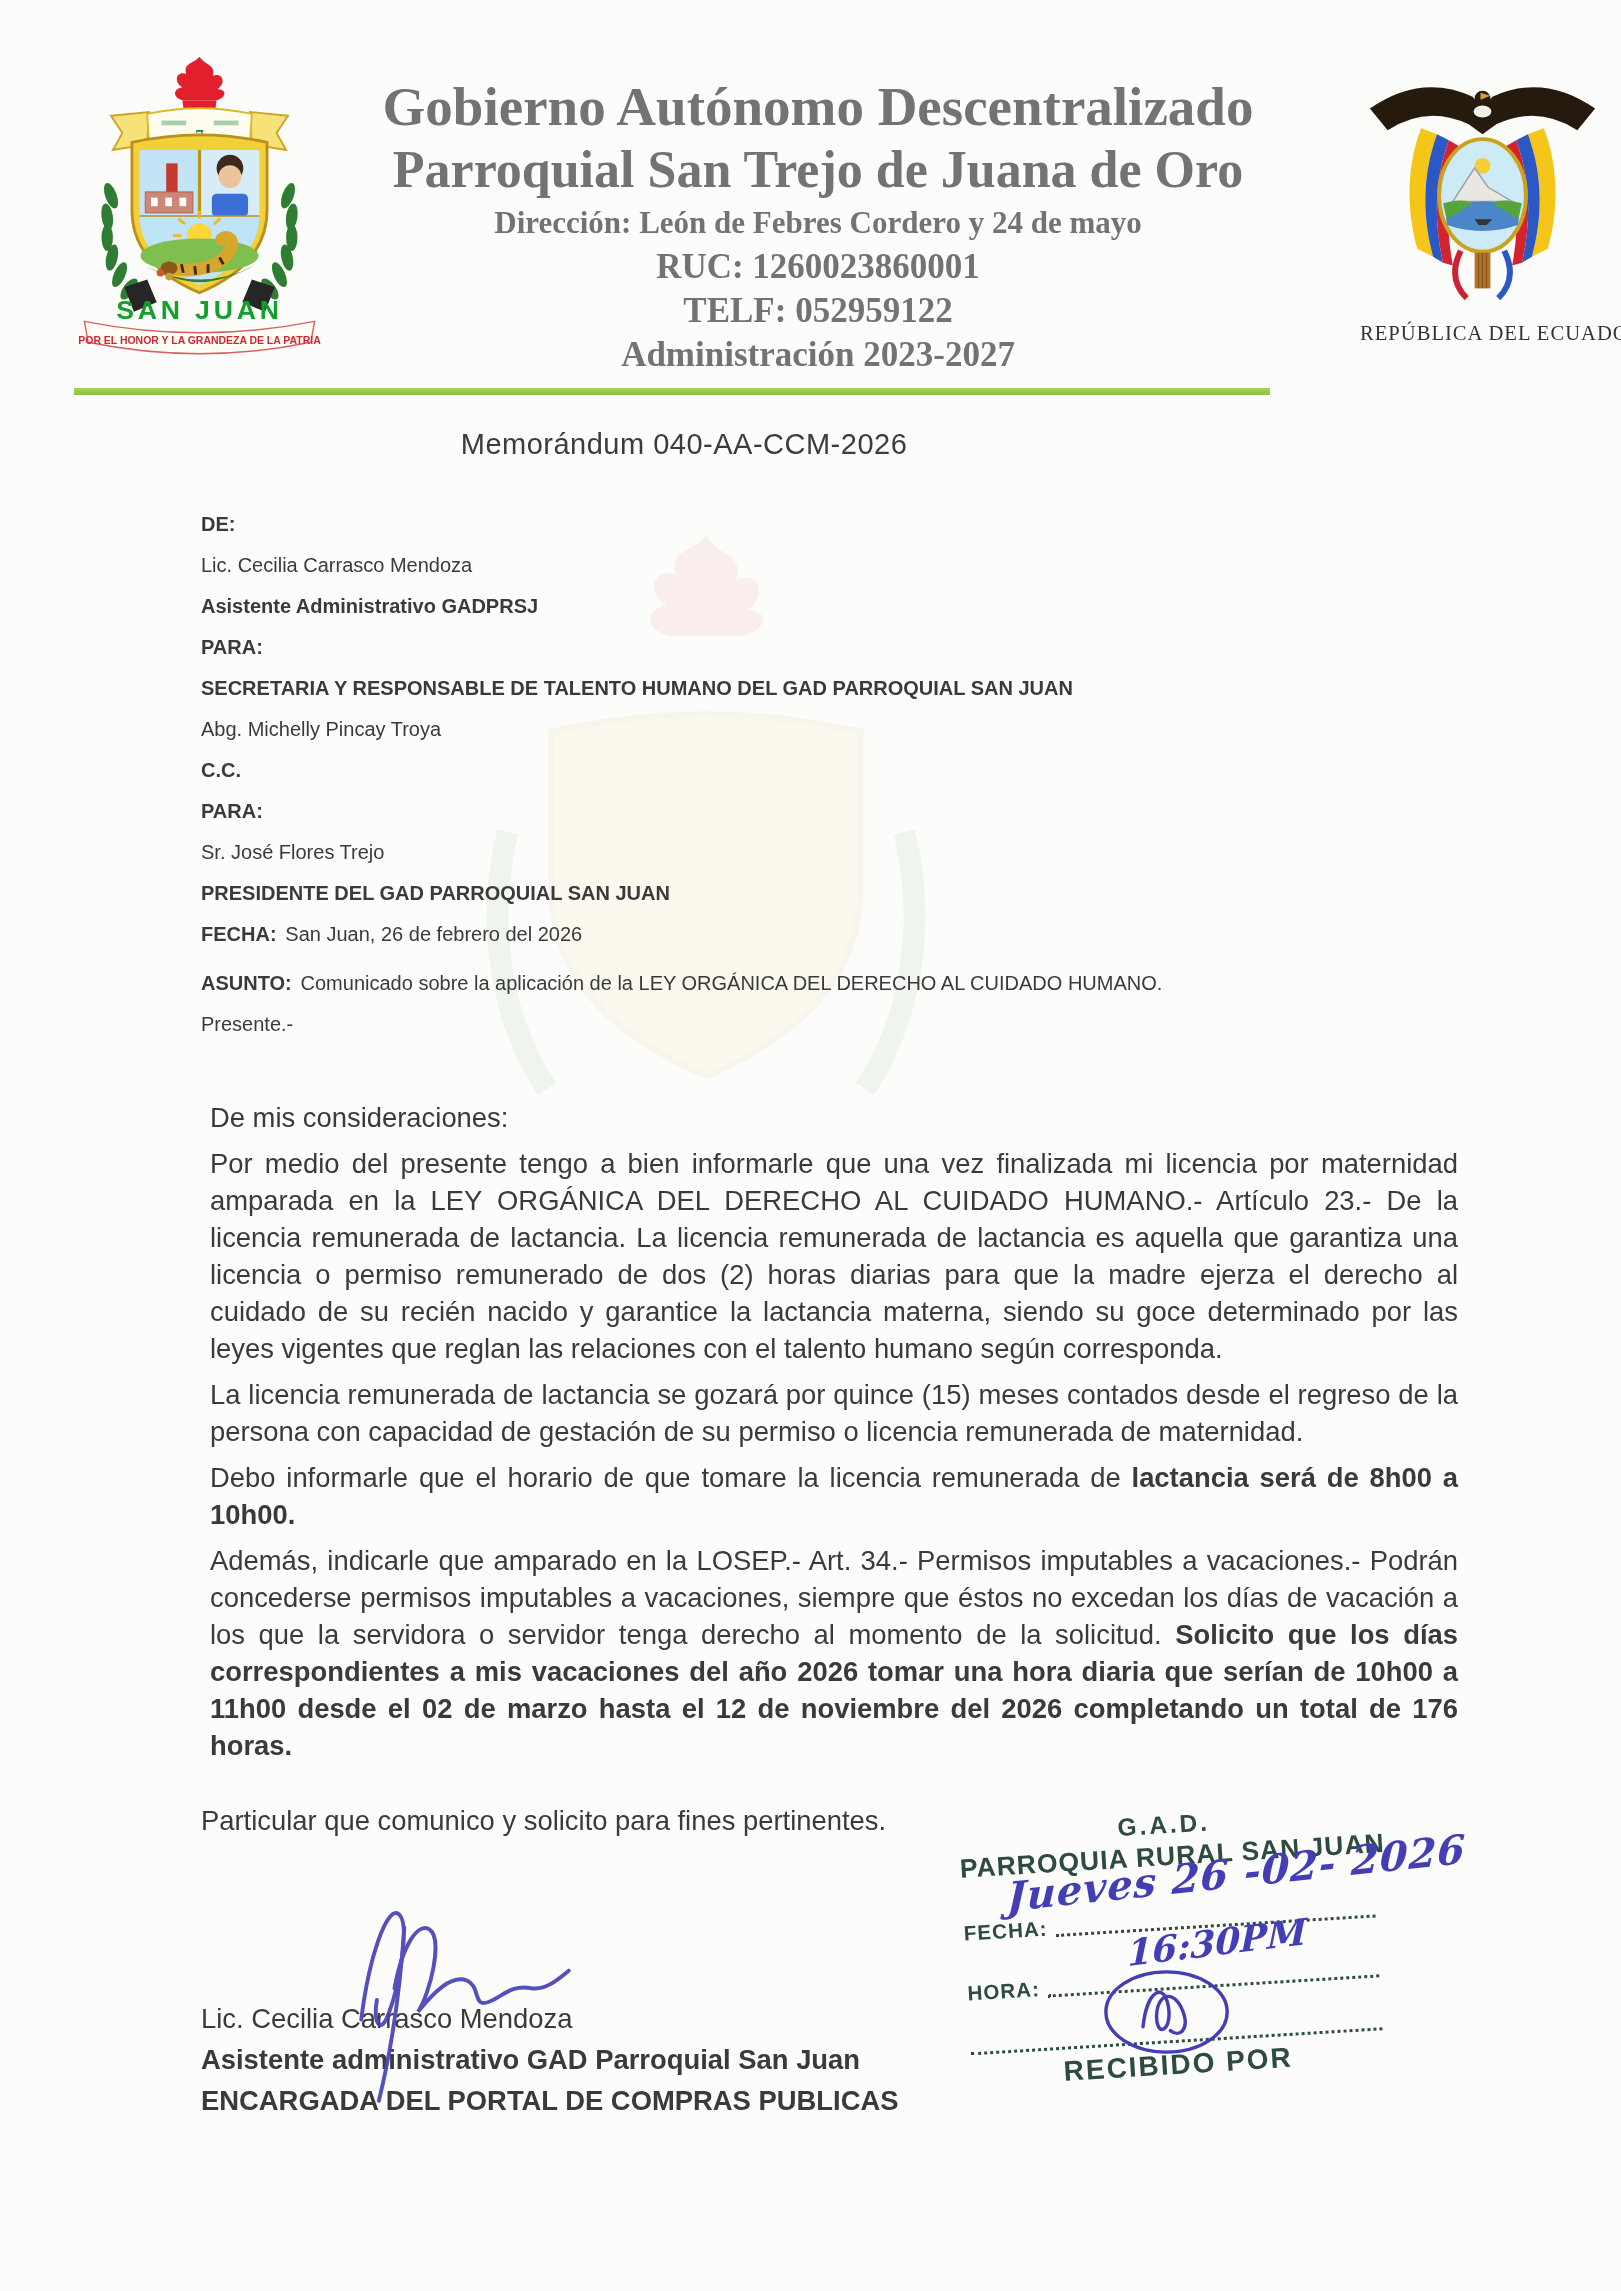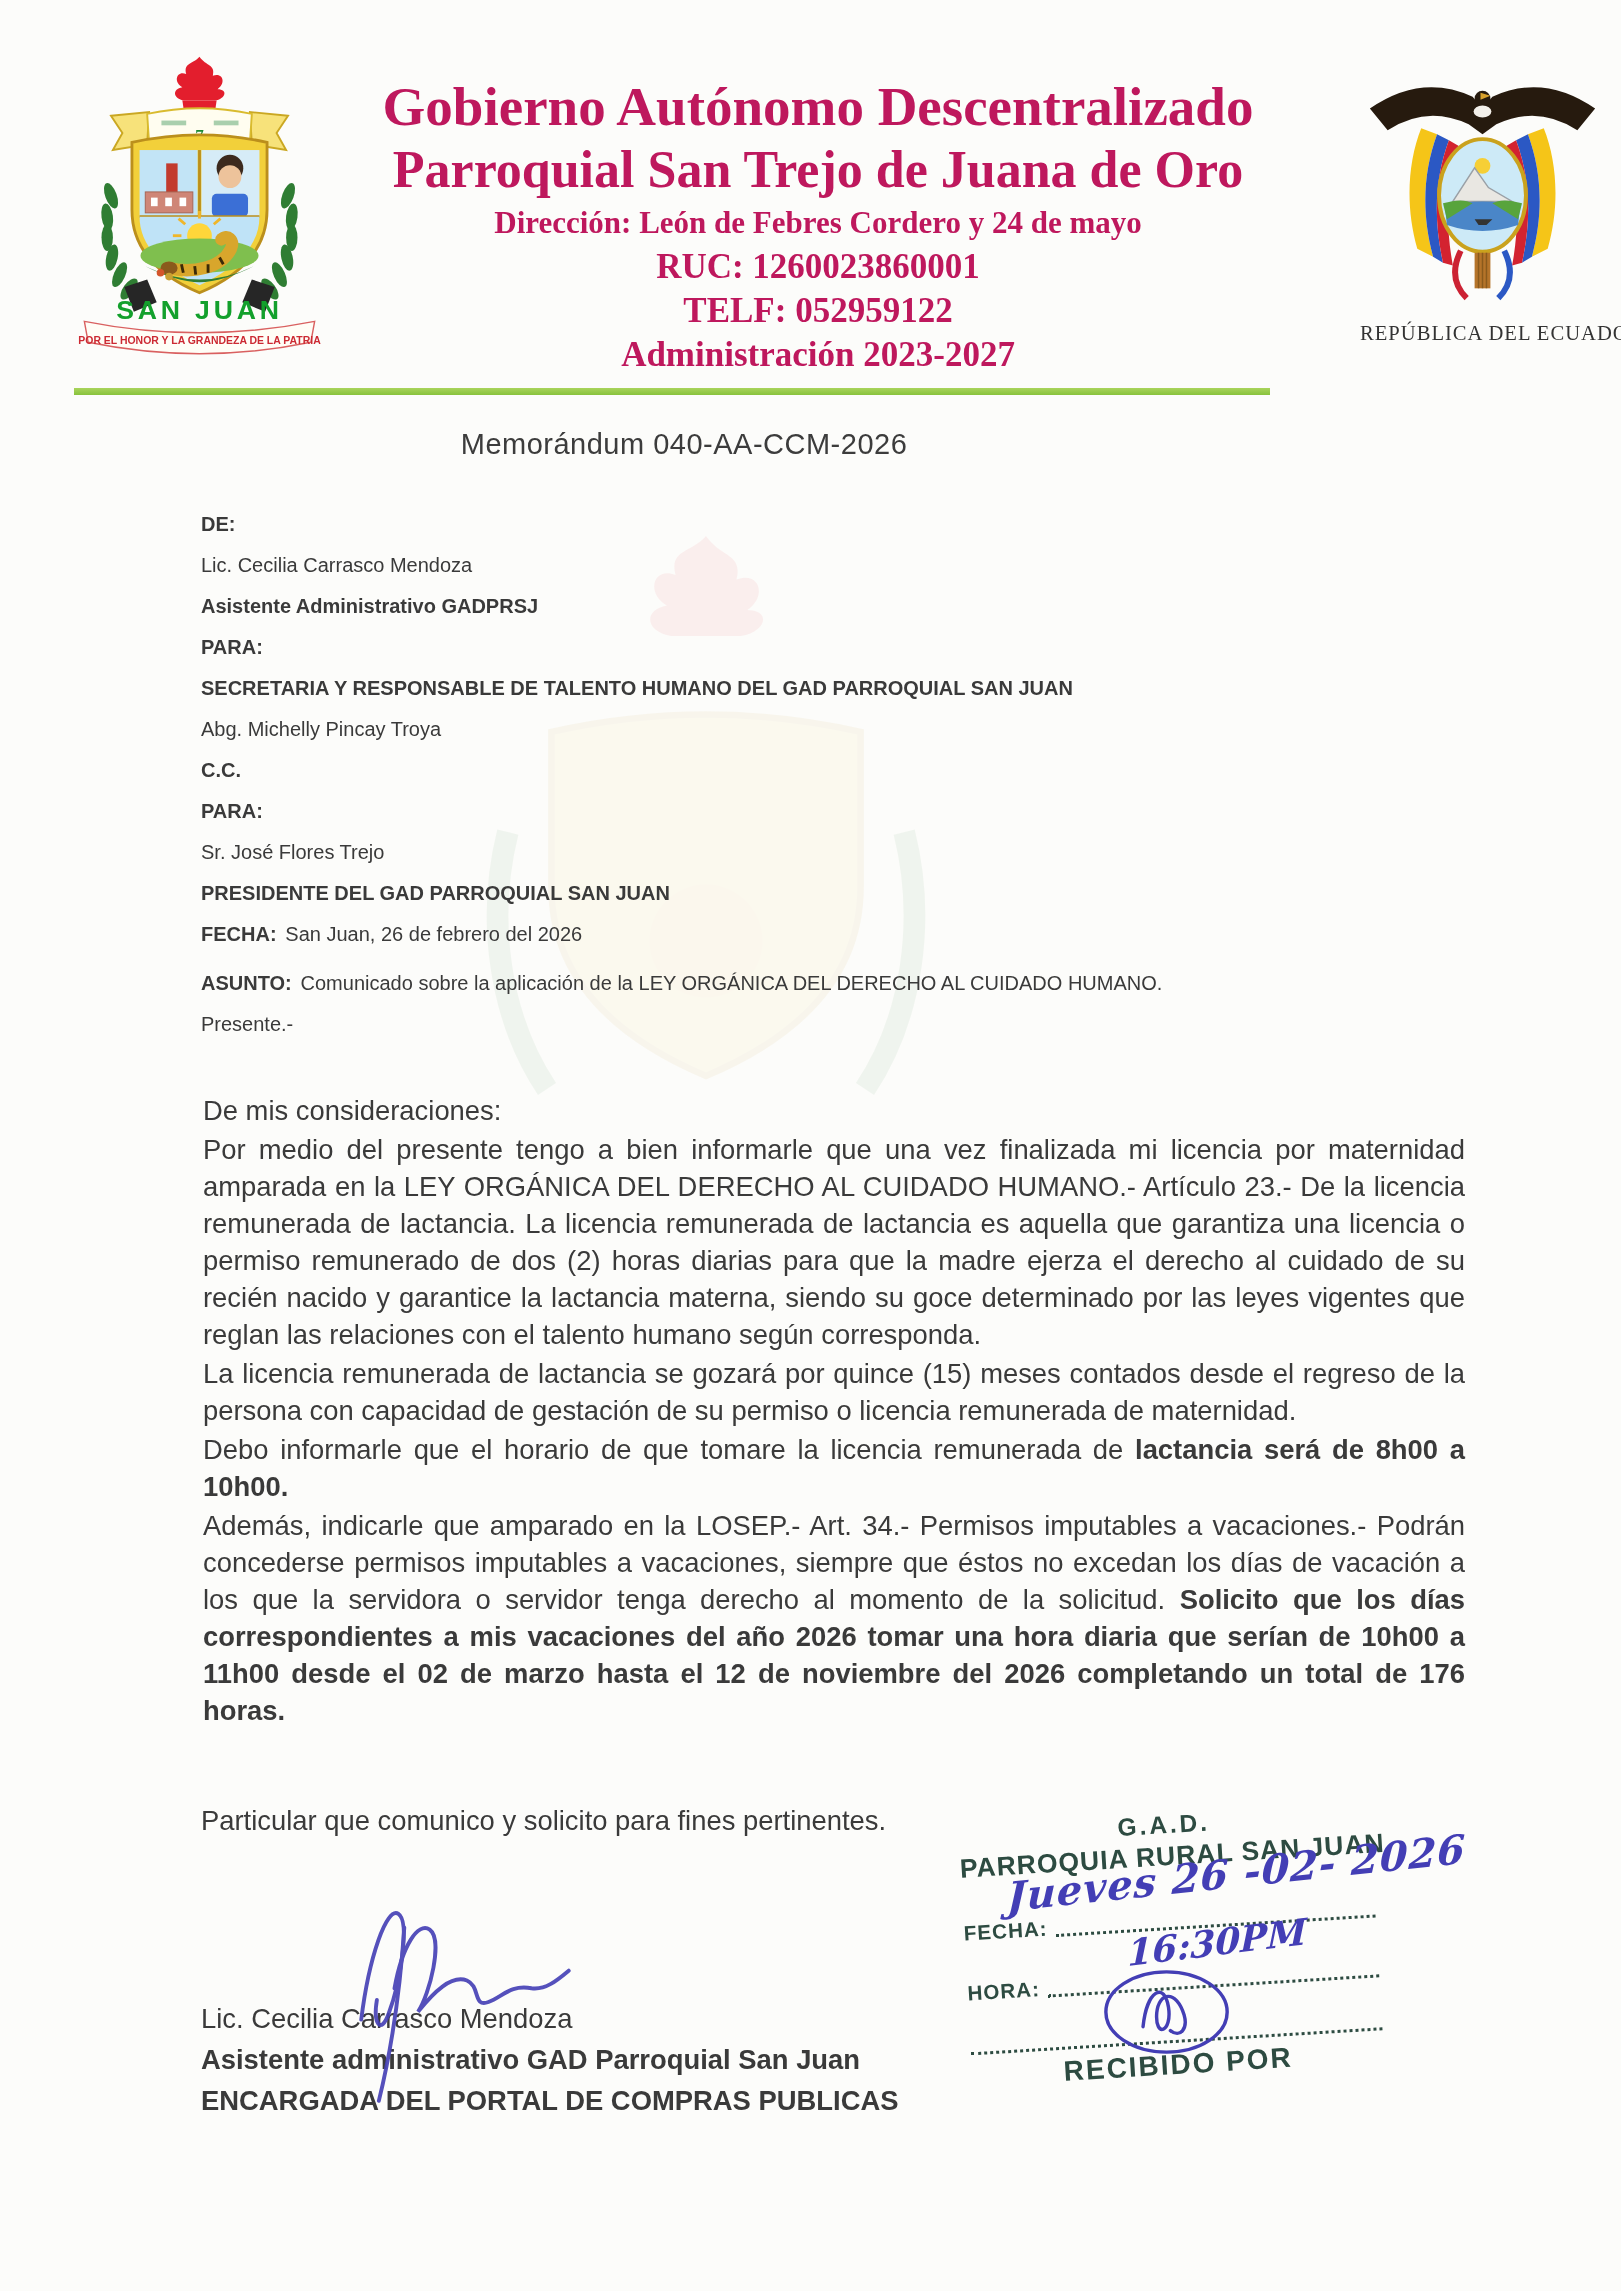--- a/index.html
+++ b/index.html
@@ -6,21 +6,21 @@
   body{
     width:1621px;height:2292px;position:relative;overflow:hidden;
     background:#fcfcfa;
     font-family:"Liberation Sans",sans-serif;
     color:#3a3a3a;
   }
   .abs{position:absolute;}
 
   
   .header-text{left:323px;top:74px;width:990px;text-align:center;
-    font-family:"Liberation Serif",serif;font-weight:bold;color:#be185d;}
+    font-family:"Liberation Serif",serif;font-weight:bold;color:#737373;}
   .h-l1{font-size:55px;line-height:65px;}
   .h-l2{font-size:52px;line-height:61px;}
   .h-l3{font-size:31px;line-height:45px;}
   .h-l4,.h-l5,.h-l6{font-size:35px;line-height:44px;}
   .green-rule{left:74px;top:388px;width:1196px;height:6.9px;
     background:linear-gradient(#a9d45c,#88c23c);}
   .emblem-right{left:1360px;top:69px;width:245px;text-align:center;}
   .emblem-caption{margin-top:2px;font-family:"Liberation Serif",serif;
     font-size:20.6px;color:#333;letter-spacing:1px;white-space:nowrap;}
 
@@ -29,21 +29,21 @@
     font-size:29px;color:#3c3c3c;letter-spacing:0.5px;}
   .recipients{left:201px;top:504px;width:1266px;font-size:20px;line-height:41px;}
   .row{white-space:nowrap;}
   .row-wrap{white-space:normal;text-align:justify;margin-top:8px;}
   .b{font-weight:bold;}
   .lbl{font-weight:bold;margin-right:8.8px;}
 
   
   .body-block{left:201px;top:1090px;width:1266px;font-size:27.4px;line-height:37px;}
   .salutation{margin:0 0 39px 0;}
-  .para{margin:2px;text-align:justify;}
+  .para{margin:9px;text-align:justify;}
   .closing{left:201px;top:1805px;font-size:27.4px;}
 
   
   .stamp{left:965px;top:1811px;width:412px;transform:rotate(-3.5deg);
     color:#2d4b41;font-weight:bold;}
   .stamp-gad{text-align:center;font-size:24.5px;letter-spacing:2.9px;}
   .stamp-name{text-align:center;font-size:26.5px;letter-spacing:1px;white-space:nowrap;margin-top:2px;}
   .stamp-row{display:flex;align-items:flex-end;margin-top:35px;font-size:20.6px;letter-spacing:1px;height:25.5px;}
   .stamp-dots{flex:1;border-bottom:3.9px dotted #2d4b41;margin-left:7.8px;margin-bottom:2.9px;}
   .stamp-line3{margin-top:47px;border-bottom:3.9px dotted #2d4b41;height:0;}

